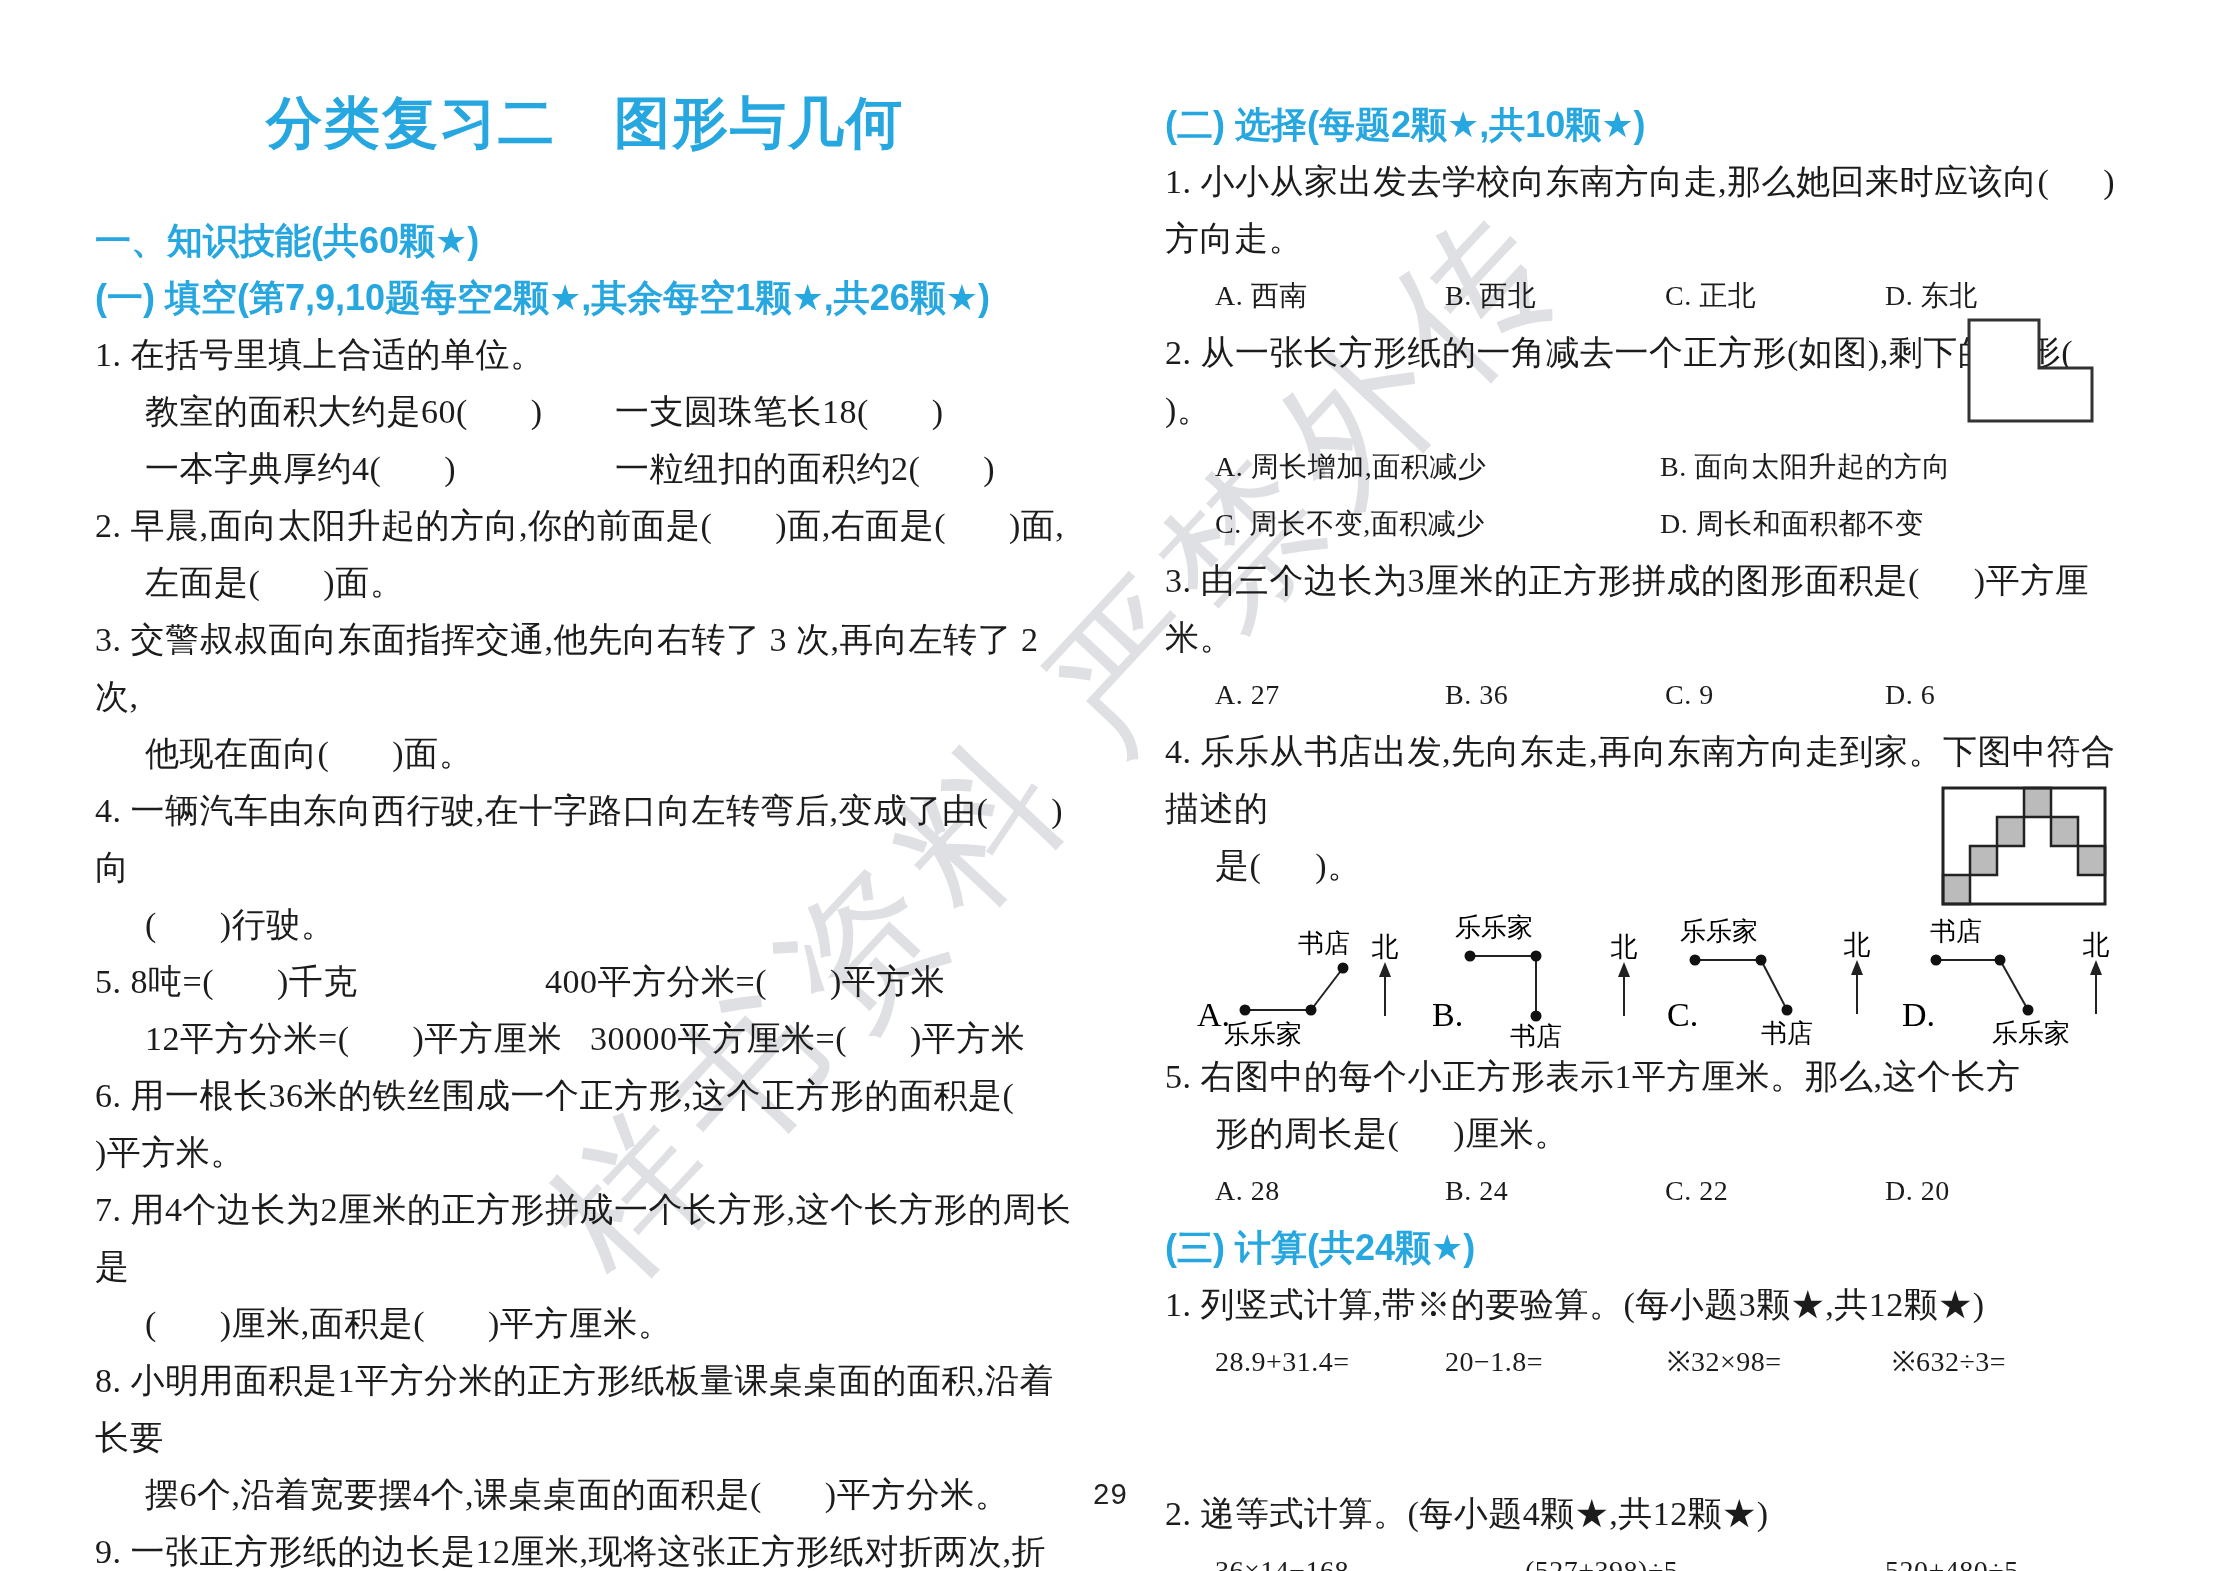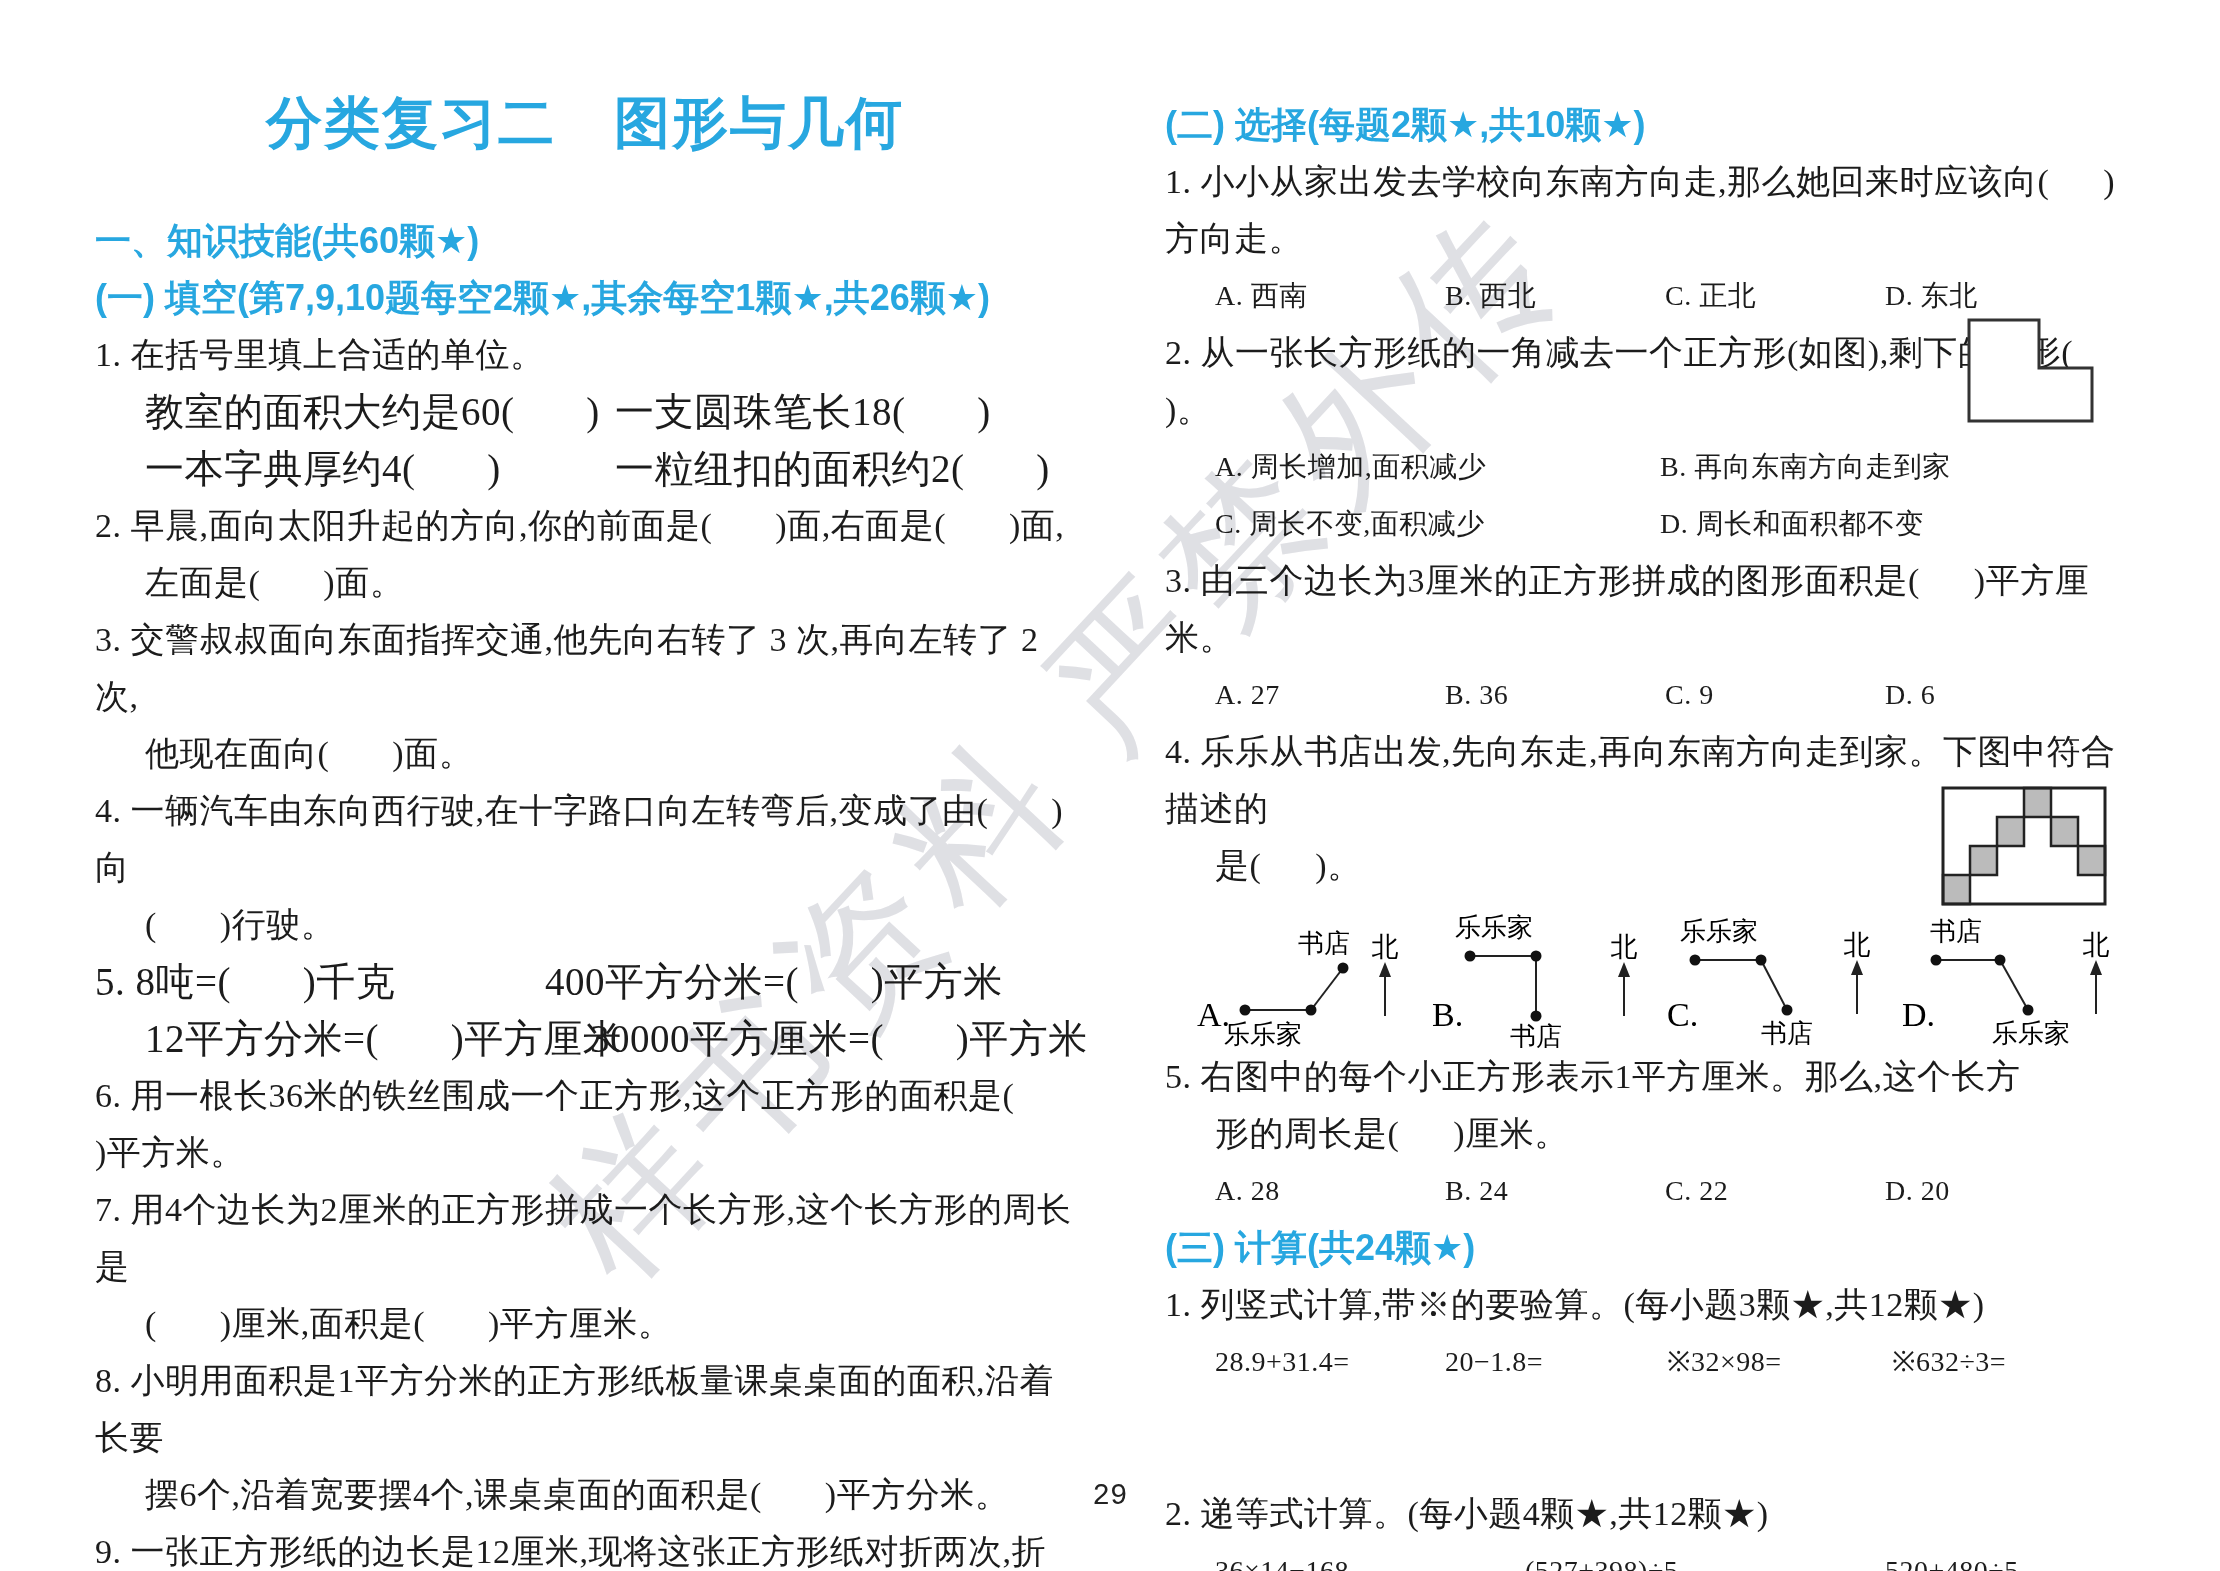--- a/index.html
+++ b/index.html
@@ -20,21 +20,21 @@
     font-family:"Liberation Sans","DejaVu Sans",sans-serif;font-weight:bold;
     font-size:56px;line-height:54px;color:#27a7e0;text-align:center;
     margin:0 0 62px 0;letter-spacing:2px;
   }
   .sec{
     font-family:"Liberation Sans","DejaVu Sans",sans-serif;font-weight:bold;
     font-size:36px;line-height:57px;color:#27a7e0;margin:0;white-space:pre-wrap;
   }
   .ln{font-size:34px;line-height:57px;margin:0;white-space:pre-wrap;letter-spacing:.5px;}
   .cont{padding-left:50px;}
-  .row{display:flex;font-size:39px;line-height:57px;padding-left:50px;letter-spacing:.5px;}
+  .row{display:flex;font-size:34px;line-height:57px;padding-left:50px;letter-spacing:.5px;}
   .row span{white-space:pre;}
   .w470{width:470px;}
   .w450{width:450px;}
   .w445{width:445px;font-family:Liberation Serif, serif;}
   .opts{display:flex;font-size:28px;line-height:57px;padding-left:50px;letter-spacing:.5px;}
   .opts span{white-space:pre;}
   .o230{width:230px;}
   .o220{width:220px;}
   .e230{width:230px;}
   .e222{width:222px;}
@@ -111,21 +111,21 @@
     <div class="opts">
       <span class="o230">A. 西南</span>
       <span class="o220">B. 西北</span>
       <span class="o220">C. 正北</span>
       <span>D. 东北</span>
     </div>
 
     <p class="ln">2. 从一张长方形纸的一角减去一个正方形(如图),剩下的图形(      )。</p>
     <div class="opts">
       <span class="w445">A. 周长增加,面积减少</span>
-      <span>B. 再向东南方向走到家</span>
+      <span>B. 面向太阳升起的方向</span>
     </div>
     <div class="opts">
       <span class="w445">C. 周长不变,面积减少</span>
       <span>D. 周长和面积都不变</span>
     </div>
 
     <svg class="lshape" width="128" height="106" viewBox="0 0 128 106">
       <polygon points="2,2 72,2 72,50 125,50 125,103 2,103" fill="#ffffff" stroke="#333333" stroke-width="3"></polygon>
     </svg>
 

